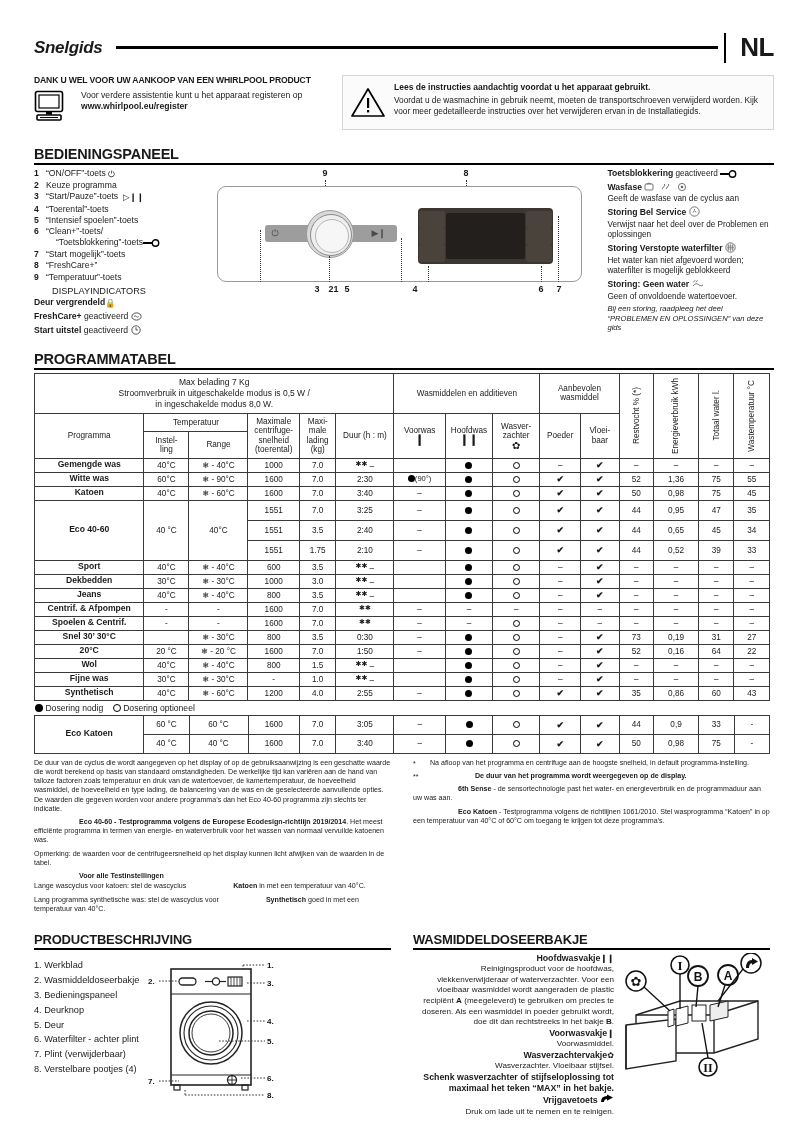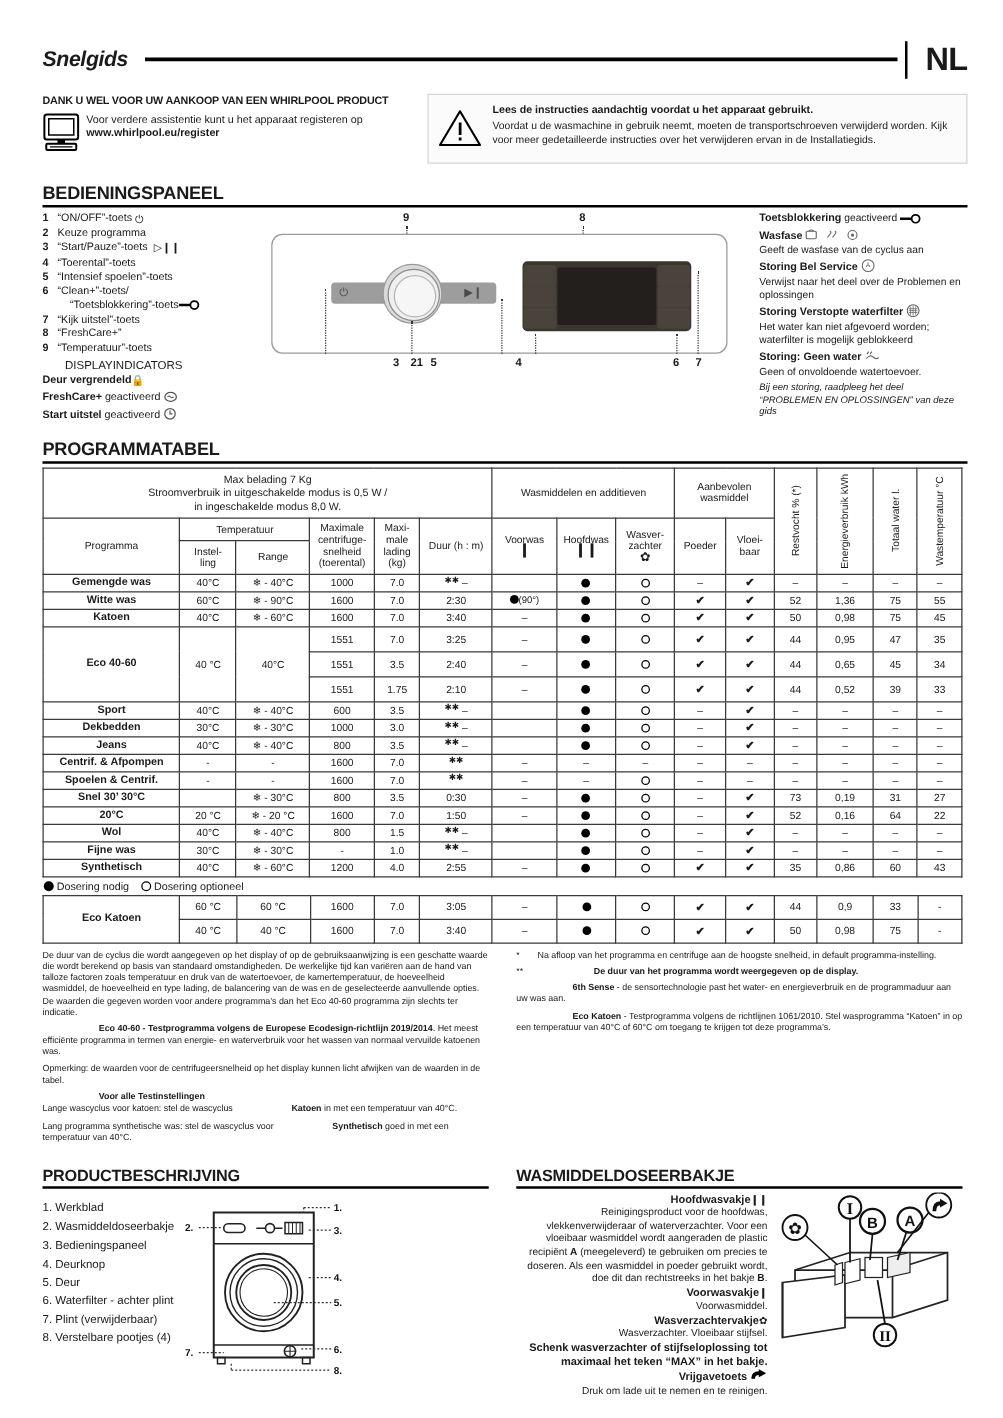--- a/index.html
+++ b/index.html
@@ -18,21 +18,21 @@
   .hdr { display:flex; align-items:center; gap:0; padding-top:14px; }
   .hdr-title { font-style:italic; font-weight:bold; font-size:17px; letter-spacing:-0.3px; white-space:nowrap; }
   .hdr-rule { flex:1; height:3px; background:#000; margin:0 6px 0 14px; }
   .hdr-tick { width:2px; height:30px; background:#000; margin-right:14px; }
   .hdr-lang { font-weight:bold; font-size:26px; letter-spacing:-0.5px; }
 
   
   .intro { display:flex; margin-top:12px; gap:18px; align-items:flex-start; }
   .intro-left { width:290px; }
   .intro-thanks { font-weight:bold; font-size:8.6px; line-height:1.38; letter-spacing:-0.15px; }
-  .intro-reg { display:flex; gap:5px; margin-top:3px; align-items:flex-start; }
+  .intro-reg { display:flex; gap:17px; margin-top:3px; align-items:flex-start; }
   .monitor { width:30px; flex:0 0 30px; }
   .reg-text { font-size:8.6px; line-height:1.34; }
   .reg-url { font-weight:bold; }
   .warn-box { flex:1; border:1px solid #d5d5d5; background:#fbfbfb; padding:6px 8px 7px 7px; display:flex; gap:8px; align-items:flex-start; }
   .warn-tri { flex:0 0 36px; padding-top:4px;}
   .warn-txt { font-size:8.3px; line-height:1.38; }
   .warn-txt .b { font-weight:bold; display:block; margin-bottom:1px; font-size:8.5px; }
 
   
   .sec-h { font-weight:bold; font-size:14.5px; letter-spacing:-0.2px; border-bottom:2.2px solid #000; padding-bottom:1px; margin-bottom:3px; }
@@ -184,21 +184,21 @@
           <div class="row">
               <span class="n">6</span>
               <span class="t"><span>“Clean+”-toets/</span><br><span style="padding-left:10px;">“Toetsblokkering”-toets</span><span class="glyph">
             <svg width="17" height="8" viewBox="0 0 17 8" style="vertical-align:-1px">
                     <line x1="0" y1="4" x2="9" y2="4" stroke="#000" stroke-width="2"></line>
                     <circle cx="12.5" cy="4" r="3.2" fill="none" stroke="#000" stroke-width="1.4"></circle>
                   </svg></span></span>
             </div>
           <div class="row">
               <span class="n">7</span>
-              <span class="t">“Kijk uitstel”-toets</span>
+              <span class="t">“Start mogelijk”-toets</span>
             </div>
           <div class="row">
               <span class="n">8</span>
               <span class="t">“FreshCare+”</span>
             </div>
           <div class="row">
               <span class="n">9</span>
               <span class="t">“Temperatuur”-toets</span>
             </div>
         </div>

